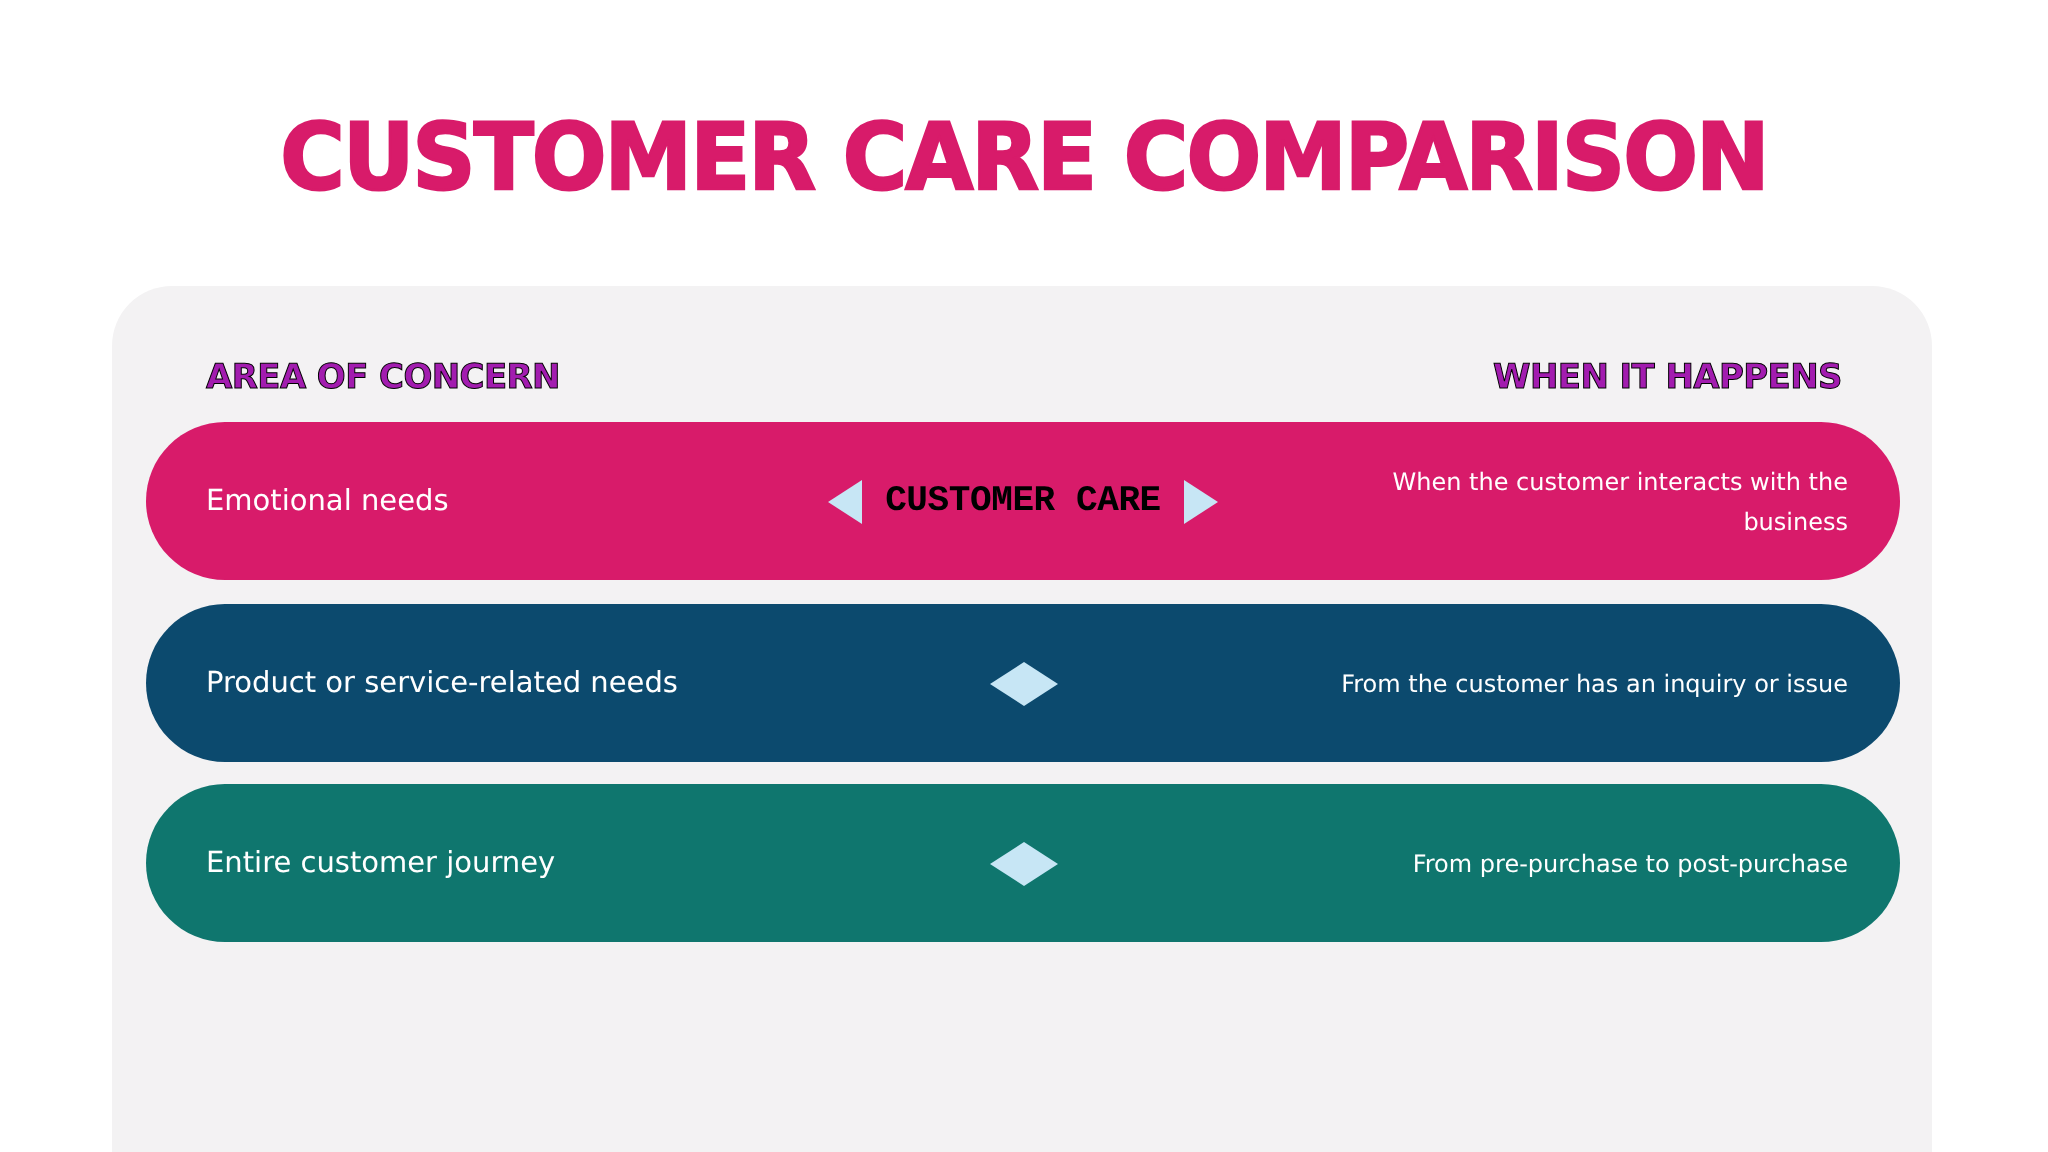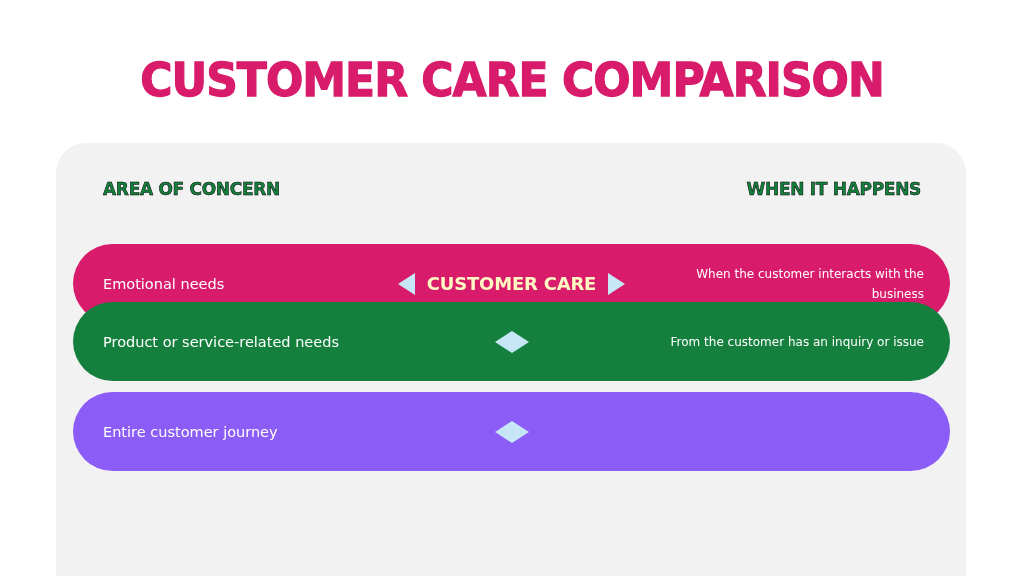--- a/index.html
+++ b/index.html
@@ -13,21 +13,21 @@
       -webkit-text-stroke: 1.2px #D81B6A;
     }
 
     .panel {
       position: absolute; left: 56px; top: 143px; width: 910px; height: 440px;
       background: #F3F2F3; border-radius: 30px 30px 0 0;
     }
 
     .col-head {
       position: absolute; top: 179px; font-family: "DejaVu Sans", sans-serif;
-      font-weight: bold; font-size: 17px; color: #15803d; letter-spacing: -0.3px;
+      font-weight: bold; font-size: 17px; color: #a21caf; letter-spacing: -0.3px;
       -webkit-text-stroke: 0.5px #000;
     }
     .col-head.left { left: 103px; }
     .col-head.right { right: 103px; }
 
     .row {
       position: absolute; left: 73px; width: 877px; height: 79px;
       border-radius: 40px; display: flex; align-items: center;
     }
     .row .concern {
@@ -53,38 +53,39 @@
 </head>
 <body>
 
 <h1 class="title" style="color: rgb(216, 27, 106);">CUSTOMER CARE COMPARISON</h1>
 
 <div class="panel" style="background: rgb(243, 242, 243);"></div>
 
 <div class="col-head left">AREA OF CONCERN</div>
 <div class="col-head right">WHEN IT HAPPENS</div>
 
-<div class="row" style="top: 211px; background: rgb(216, 27, 106); margin-top: 33px;">
+<div class="row" style="top: 211px; background: rgb(216, 27, 106);">
   <div class="concern">Emotional needs</div>
   <div class="center">
     <span class="tri left" style="border-color: transparent rgb(199, 230, 245) transparent transparent;"></span>
-    <span class="label" style="color: #fef9c3;">CUSTOMER CARE</span>
+    <span class="label" style="color: #000000; font-family: Liberation Mono, monospace;">CUSTOMER CARE</span>
     <span class="tri right" style="border-color: transparent transparent transparent rgb(199, 230, 245);"></span>
   </div>
   <div class="when">When the customer interacts with the business</div>
 </div>
 
-<div class="row" style="top: 302px; background: #15803d;">
+<div class="row" style="top: 302px; background: #0c4a6e;">
   <div class="concern">Product or service-related needs</div>
   <div class="center">
     <span class="tri left" style="border-color: transparent rgb(199, 230, 245) transparent transparent;"></span>
     <span class="tri right" style="border-color: transparent transparent transparent rgb(199, 230, 245);"></span>
   </div>
   <div class="when">From the customer has an inquiry or issue</div>
 </div>
 
-<div class="row" style="top: 392px; background: #8b5cf6; text-decoration: underline;">
+<div class="row" style="top: 392px; background: #0f766e; text-decoration: underline;">
   <div class="concern">Entire customer journey</div>
   <div class="center">
     <span class="tri left" style="border-color: transparent rgb(199, 230, 245) transparent transparent;"></span>
     <span class="tri right" style="border-color: transparent transparent transparent rgb(199, 230, 245);"></span>
   </div>
+  <div class="when">From pre-purchase to post-purchase</div>
 </div>
 
 </body></html>

